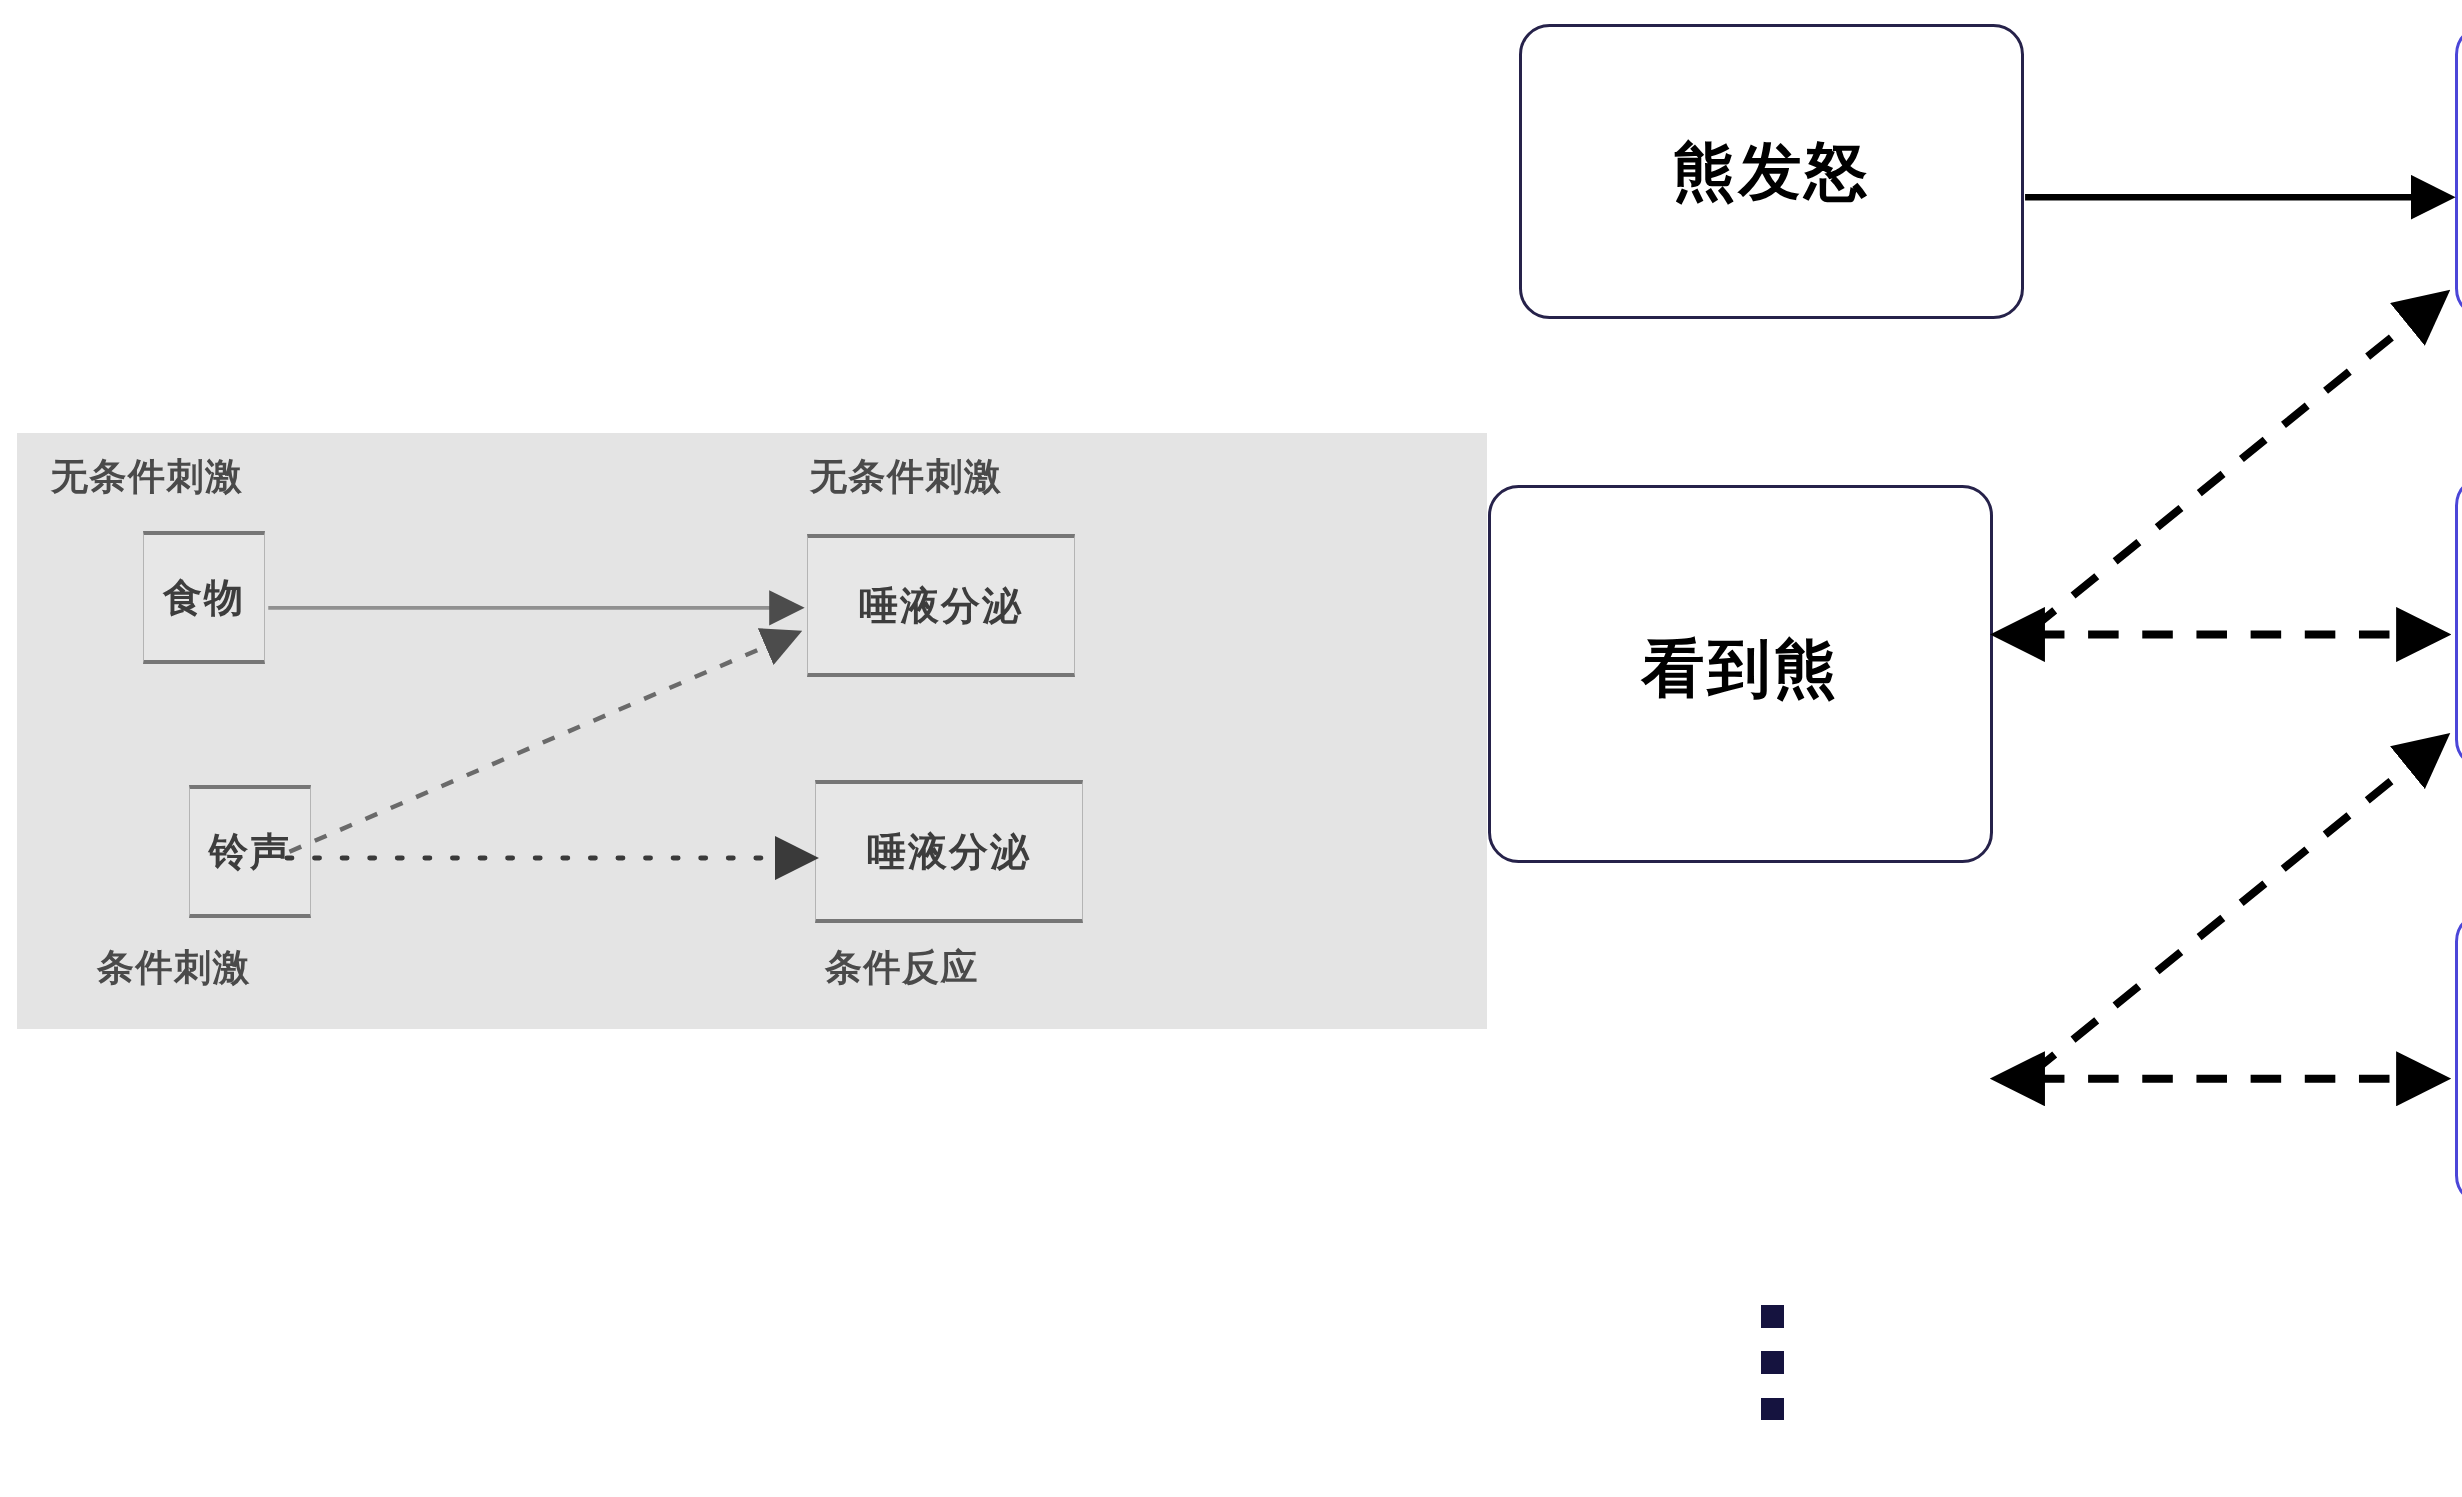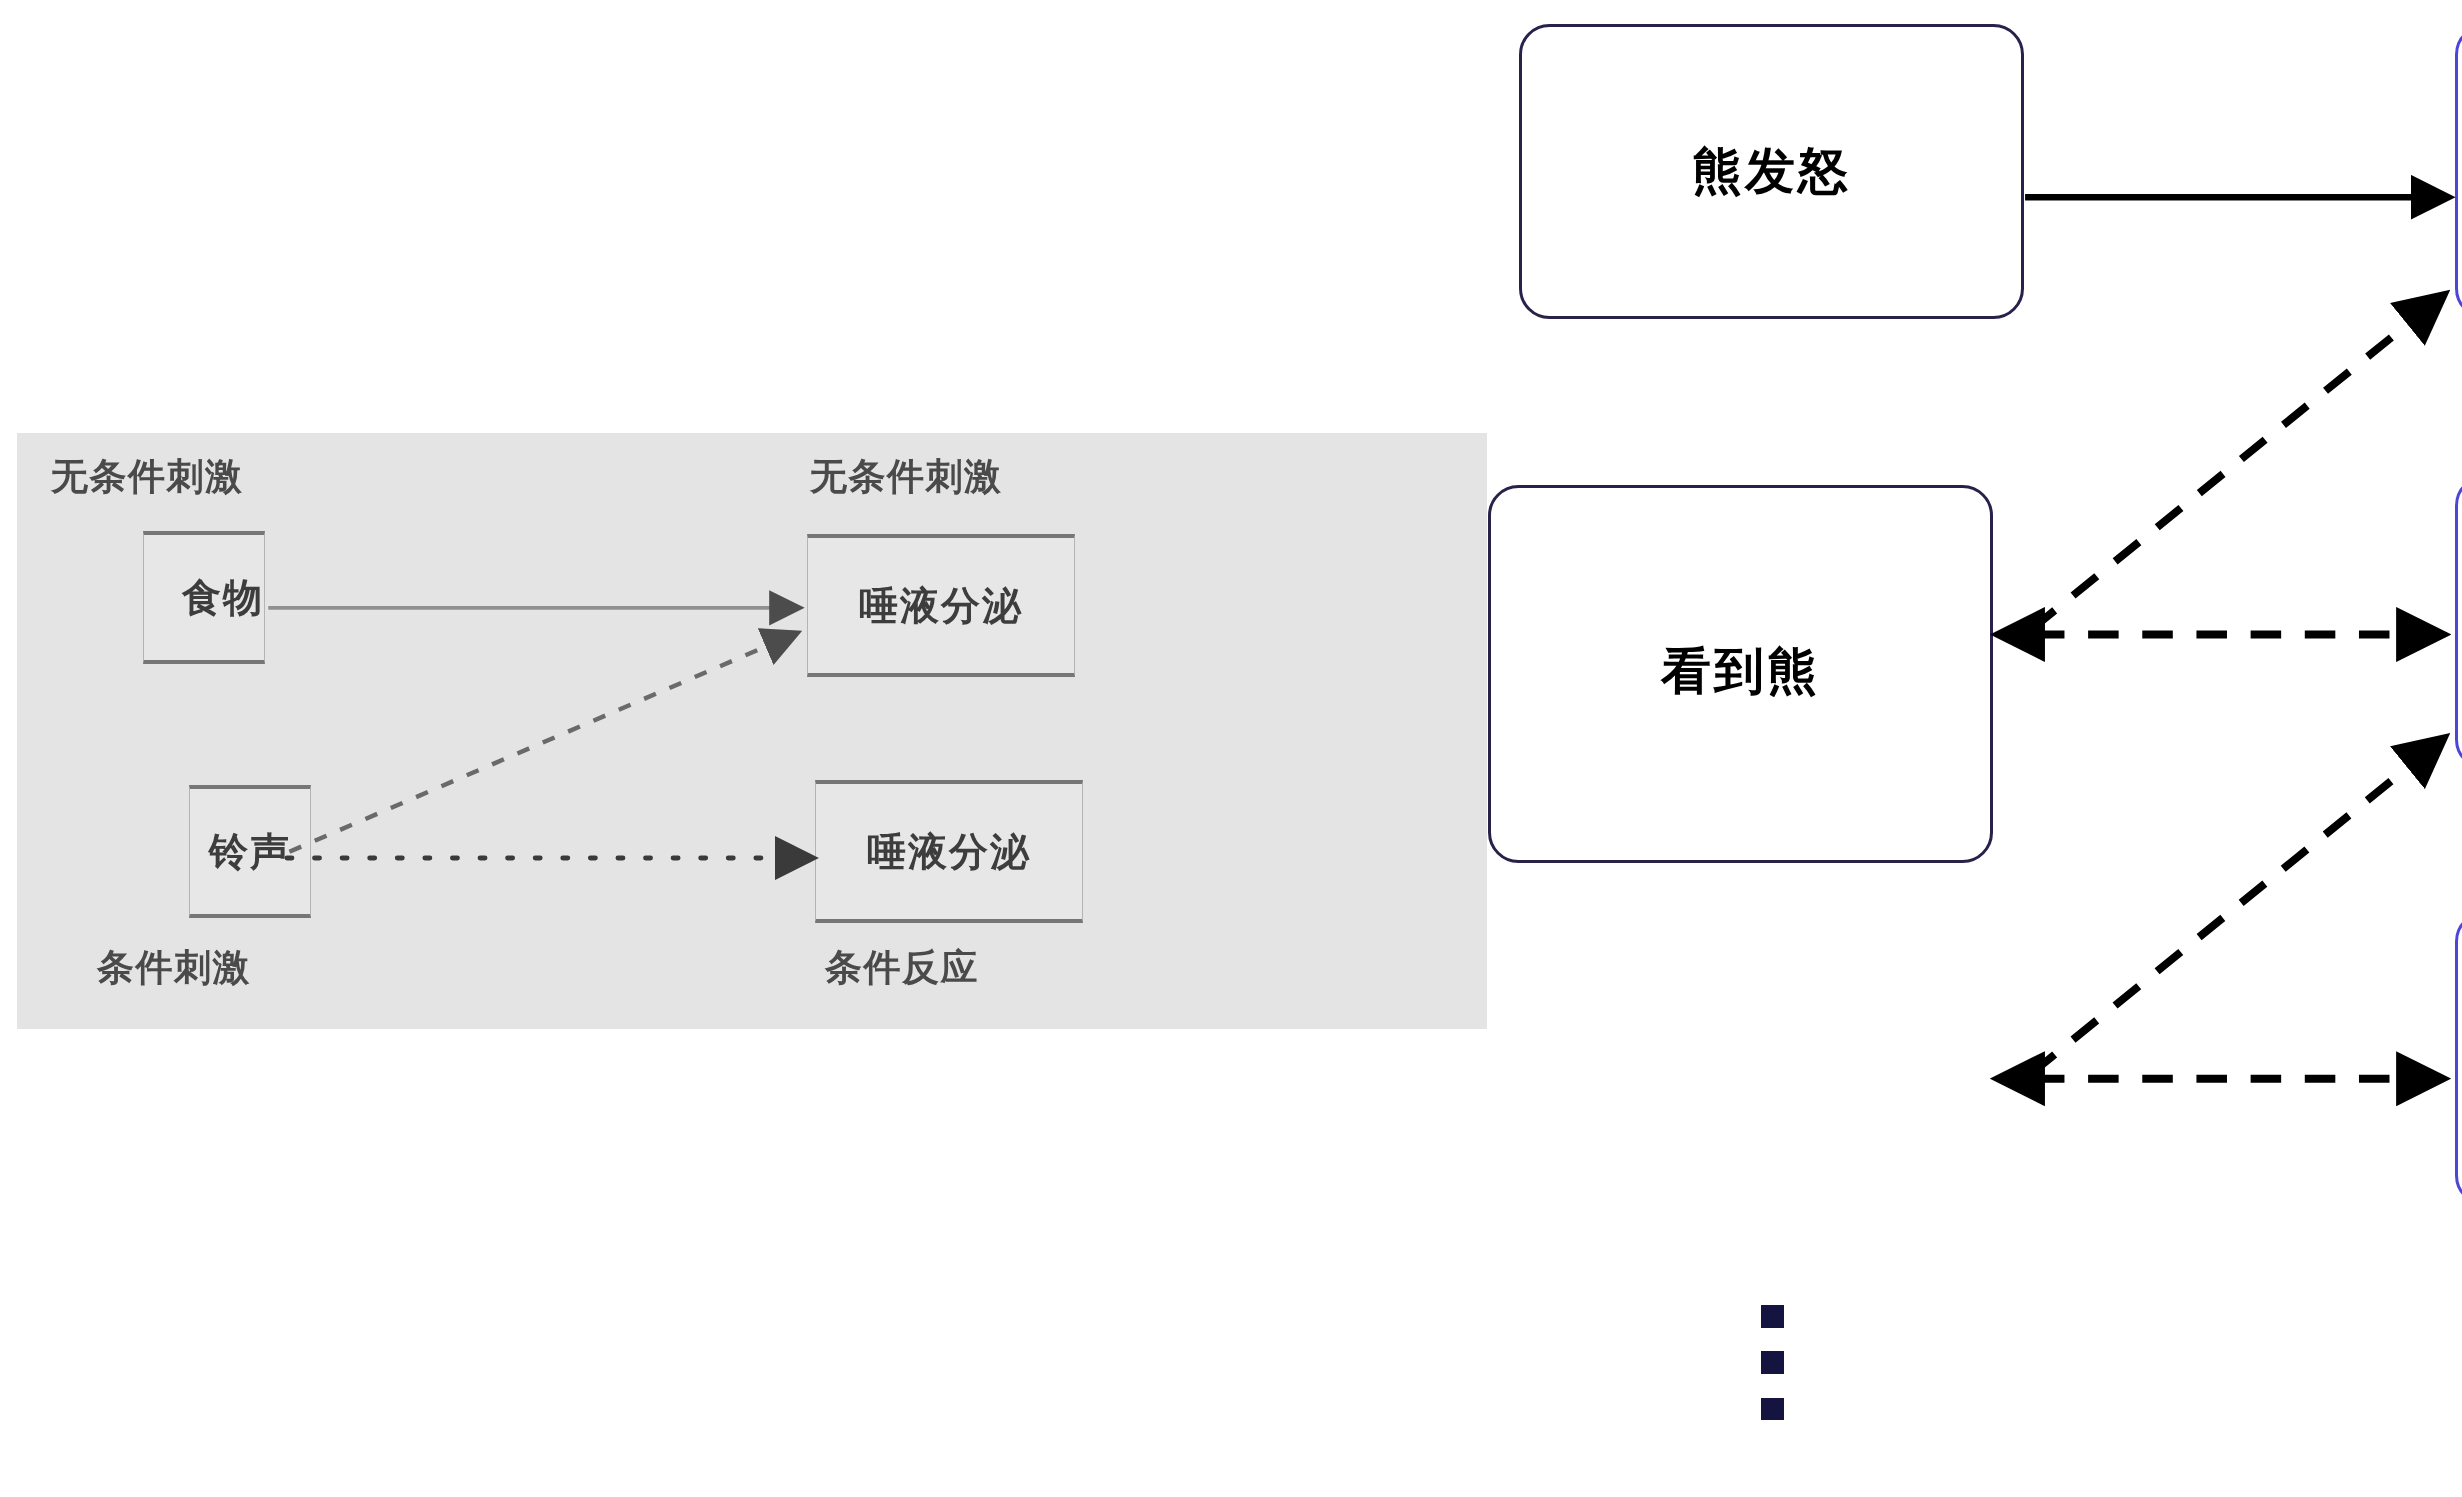--- a/index.html
+++ b/index.html
@@ -30,21 +30,21 @@
 
   
   .rl-box{
     position:absolute;background:#ffffff;box-sizing:border-box;
     border-radius:30.5px;display:flex;align-items:center;justify-content:center;
     text-align:center;line-height:1.22;
   }
   .rl-box.navy{border:3.4px solid #26224a;}
   .rl-box.blue{border:3.4px solid #4b46d8;}
   .rl-box .cn{
-    color:#000;font-size:50px;font-weight:700;letter-spacing:3px;white-space:pre-line;
+    color:#000;font-size:63px;font-weight:700;letter-spacing:3px;white-space:pre-line;
   }
 
   .dots{position:absolute;display:flex;flex-direction:column;align-items:center;}
   .dots i{display:block;width:22.7px;height:22.7px;margin-bottom:23.6px;}
   .dots i:last-child{margin-bottom:0;}
 
   svg.overlay{position:absolute;left:0;top:0;width:3306px;height:1498px;pointer-events:none;}
 </style>
 </head>
 <body>
@@ -54,21 +54,21 @@
   <div class="cc-panel">
 
     <div class="cc-label" style="left:34px;top:18.7px;">无条件刺激</div>
 
     <div class="cc-label" style="left:793px;top:18.7px;">无条件刺激</div>
 
     <div class="cc-label" style="left:80px;top:510px;">条件刺激</div>
 
     <div class="cc-label" style="left:808px;top:510px;">条件反应</div>
 
-    <div class="cc-box" style="left:126px;top:98px;width:122px;height:133px;justify-content:flex-end;">
+    <div class="cc-box" style="left:126px;top:98px;width:122px;height:133px;">
       <span>食物</span>
     </div>
 
     <div class="cc-box" style="left:140px;top:352px;width:122px;height:133px;margin-left:32px;">
       <span>铃声</span>
     </div>
 
     <div class="cc-box" style="left:790px;top:101px;width:268px;height:143px;">
       <span>唾液分泌</span>
     </div>

